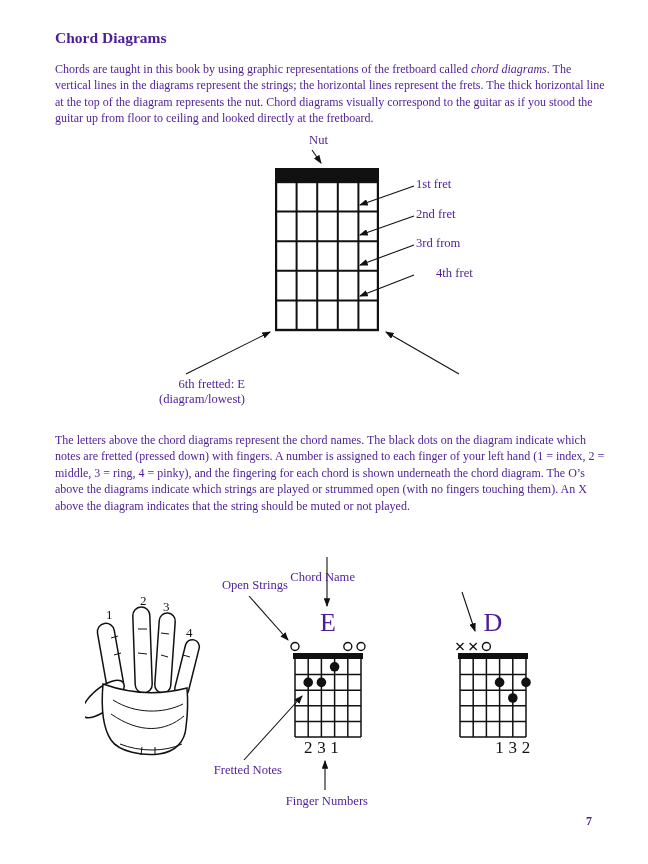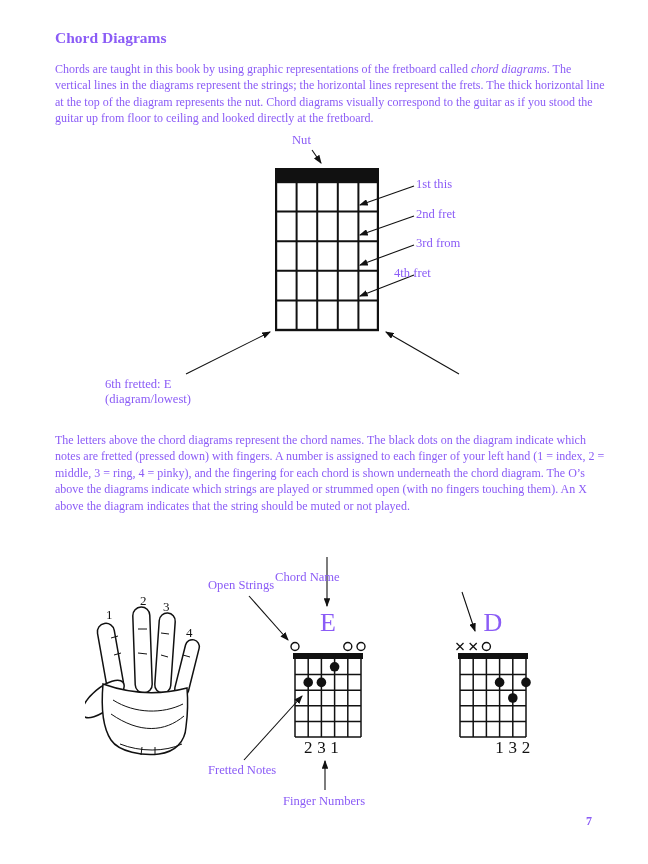--- a/index.html
+++ b/index.html
@@ -1,24 +1,24 @@
 <!DOCTYPE html>
 <html><head>
 <meta charset="utf-8">
 <style>
   html,body{margin:0;padding:0;}
   .page{
     position:relative; width:648px; height:864px; background:#fff;
-    font-family:"Liberation Serif", serif; color:#8b5cf6; overflow:hidden;
+    font-family:"Liberation Serif", serif; color:#4c1d95; overflow:hidden;
   }
   .abs{position:absolute;}
   .title{font-size:15.5px; font-weight:bold;}
   .body-text{font-size:12px; line-height:16.4px; width:550px;}
   .lbl{font-size:12.6px; line-height:14.5px; white-space:nowrap;}
-  .center{text-align:left;}
+  .center{text-align:right;}
   .chord-name{font-size:26px; text-align:center; width:76px;}
   .page-num{font-size:12px; font-weight:bold;}
   svg{display:block;}
   .overlay{pointer-events:none;}
 </style>
 </head>
 <body>
 
 <div class="page">
 
@@ -66,24 +66,24 @@
       <line x1="42.2" y1="14" x2="42.2" y2="162"></line>
       <line x1="62.8" y1="14" x2="62.8" y2="162"></line>
       <line x1="83.4" y1="14" x2="83.4" y2="162"></line>
       <line x1="1" y1="43.6" x2="103" y2="43.6"></line>
       <line x1="1" y1="73.2" x2="103" y2="73.2"></line>
       <line x1="1" y1="102.8" x2="103" y2="102.8"></line>
       <line x1="1" y1="132.4" x2="103" y2="132.4"></line>
     </g>
   </svg>
 
-  <div class="abs lbl" style="left:416px; top:177px;">1st this</div>
+  <div class="abs lbl" style="left:416px; top:177px;">1st fret</div>
   <div class="abs lbl" style="left:416px; top:207px;">2nd fret</div>
   <div class="abs lbl" style="left:416px; top:236px;">3rd from</div>
-  <div class="abs lbl" style="left:394px; top:266px;">4th fret</div>
+  <div class="abs lbl" style="left:436px; top:266px;">4th fret</div>
 
   <div class="abs lbl center" style="left:105px; top:377px; width:140px;">
     <div>6th fretted: E</div>
     <div>(diagram/lowest)</div>
   </div>
 
   <div class="abs body-text" style="left:55px; top:432px;">The letters above the chord diagrams represent the chord names. The black dots on the diagram indicate which notes are fretted (pressed down) with fingers. A number is assigned to each finger of your left hand (1 = index, 2 = middle, 3 = ring, 4 = pinky), and the fingering for each chord is shown underneath the chord diagram. The O’s above the diagrams indicate which strings are played or strummed open (with no fingers touching them). An X above the diagram indicates that the string should be muted or not played.</div>
 
   <div class="abs lbl center" style="left:275px; top:540px; width:80px;margin-top:30px;">Chord Name</div>
   <div class="abs lbl center" style="left:208px; top:578px; width:80px;">Open Strings</div>

